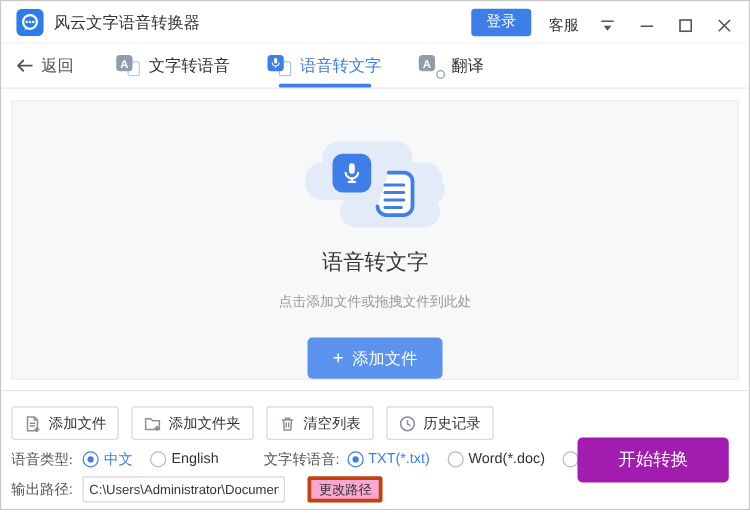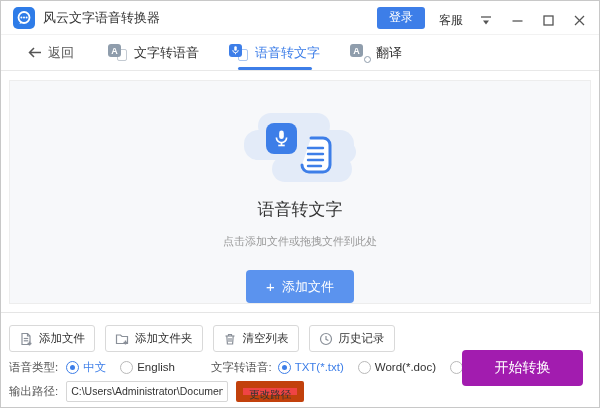--- a/index.html
+++ b/index.html
@@ -9,21 +9,21 @@
   
   .titlebar { height:34px; display:flex; align-items:center; padding:0 12px; background:#fff; border-bottom:1px solid #f2f2f2; }
   .app-logo { width:22px; height:22px; margin-right:8px; flex:0 0 auto; }
   .app-title { font-size:13px; color:#333; }
   .tb-right { margin-left:auto; display:flex; align-items:flex-end; }
   .login-btn { width:48px; height:22px; background:#3D7EE8; color:#fff; font-size:12px; border:none; border-radius:3px; display:flex; align-items:center; justify-content:center; cursor:pointer; }
   .support { margin-left:14px; font-size:12px; color:#333; cursor:pointer; }
   .winctl { margin-left:15px; display:flex; align-items:center; justify-content:center; width:16px; height:16px; cursor:pointer; }
 
   
-  .tabbar { height:36px; display:flex; align-items:stretch; padding:0 27px; background:#fff; border-bottom:1px solid #e8e8e8; }
+  .tabbar { height:36px; display:flex; align-items:stretch; padding:0 12px; background:#fff; border-bottom:1px solid #e8e8e8; }
   .back { display:flex; align-items:center; gap:6px; margin-right:32px; font-size:13px; color:#555; cursor:pointer; }
   .tabs { display:flex; gap:26px; }
   .tab { position:relative; display:flex; align-items:center; gap:7px; font-size:13px; color:#333; cursor:pointer; padding:0 2px; }
   .tab.active { color:#3D7EE8; }
   .tab .underline { position:absolute; bottom:0; left:50%; transform:translateX(-50%); width:74px; height:3px; background:#3D7EE8; border-radius:2px; }
   .tab-icon { position:relative; width:19px; height:17px; }
   .ti-doc { position:absolute; right:0; bottom:0; width:10px; height:12px; background:#fff; border:1.5px solid #c3cad2; border-radius:2px; }
   .tab.active .ti-doc { border-color:#a9c6f2; }
   .ti-sq { position:absolute; left:0; top:0; width:13px; height:13px; border-radius:3px; background:#8f9dac; color:#fff; font-size:9px; font-weight:bold; display:flex; align-items:center; justify-content:center; }
   .tab.active .ti-sq { background:#3D7EE8; }
@@ -56,21 +56,21 @@
   .fmt-label { margin-left:22px; margin-right:6px; }
   .radio-item { display:flex; align-items:center; gap:4px; margin-right:14px; cursor:pointer; color:#333; }
   .radio-item.sel { color:#3D7EE8; }
   .radio { width:13px; height:13px; border-radius:50%; border:1px solid #b9b9b9; background:#fff; display:flex; align-items:center; justify-content:center; flex:0 0 auto; }
   .radio-item.sel .radio { border-color:#3D7EE8; }
   .dot { width:5px; height:5px; border-radius:50%; background:transparent; }
   .radio-item.sel .dot { background:#3D7EE8; }
 
   .pathrow { position:absolute; left:8px; top:68px; display:flex; align-items:center; font-size:11.5px; color:#555; }
   .path-input { margin-left:8px; width:162px; height:21px; border:1px solid #d6d6d6; border-radius:2px; padding:0 4px; font-size:10.5px; color:#333; font-family:"Liberation Sans","DejaVu Sans",sans-serif; }
-  .change-path-btn { margin-left:8px; height:21px; padding:0 6px; background:#ef4444; border:7px solid #c2410c; border-radius:2px; font-size:10.5px; color:#333; cursor:pointer; }
+  .change-path-btn { margin-left:18px; height:21px; padding:0 6px; background:#f9a8d4; border:3px solid #c2410c; border-radius:2px; font-size:10.5px; color:#333; cursor:pointer; }
 
   .start-btn { position:absolute; right:16px; top:37px; width:121px; height:36px; background:#a21caf; color:#fff; font-size:14px; border:none; border-radius:4px; cursor:pointer; display:flex; align-items:center; justify-content:center; }
 </style>
 </head>
 <body>
 
 <div class="window">
 
   <div class="titlebar">
     <svg class="app-logo" viewBox="0 0 22 22">

